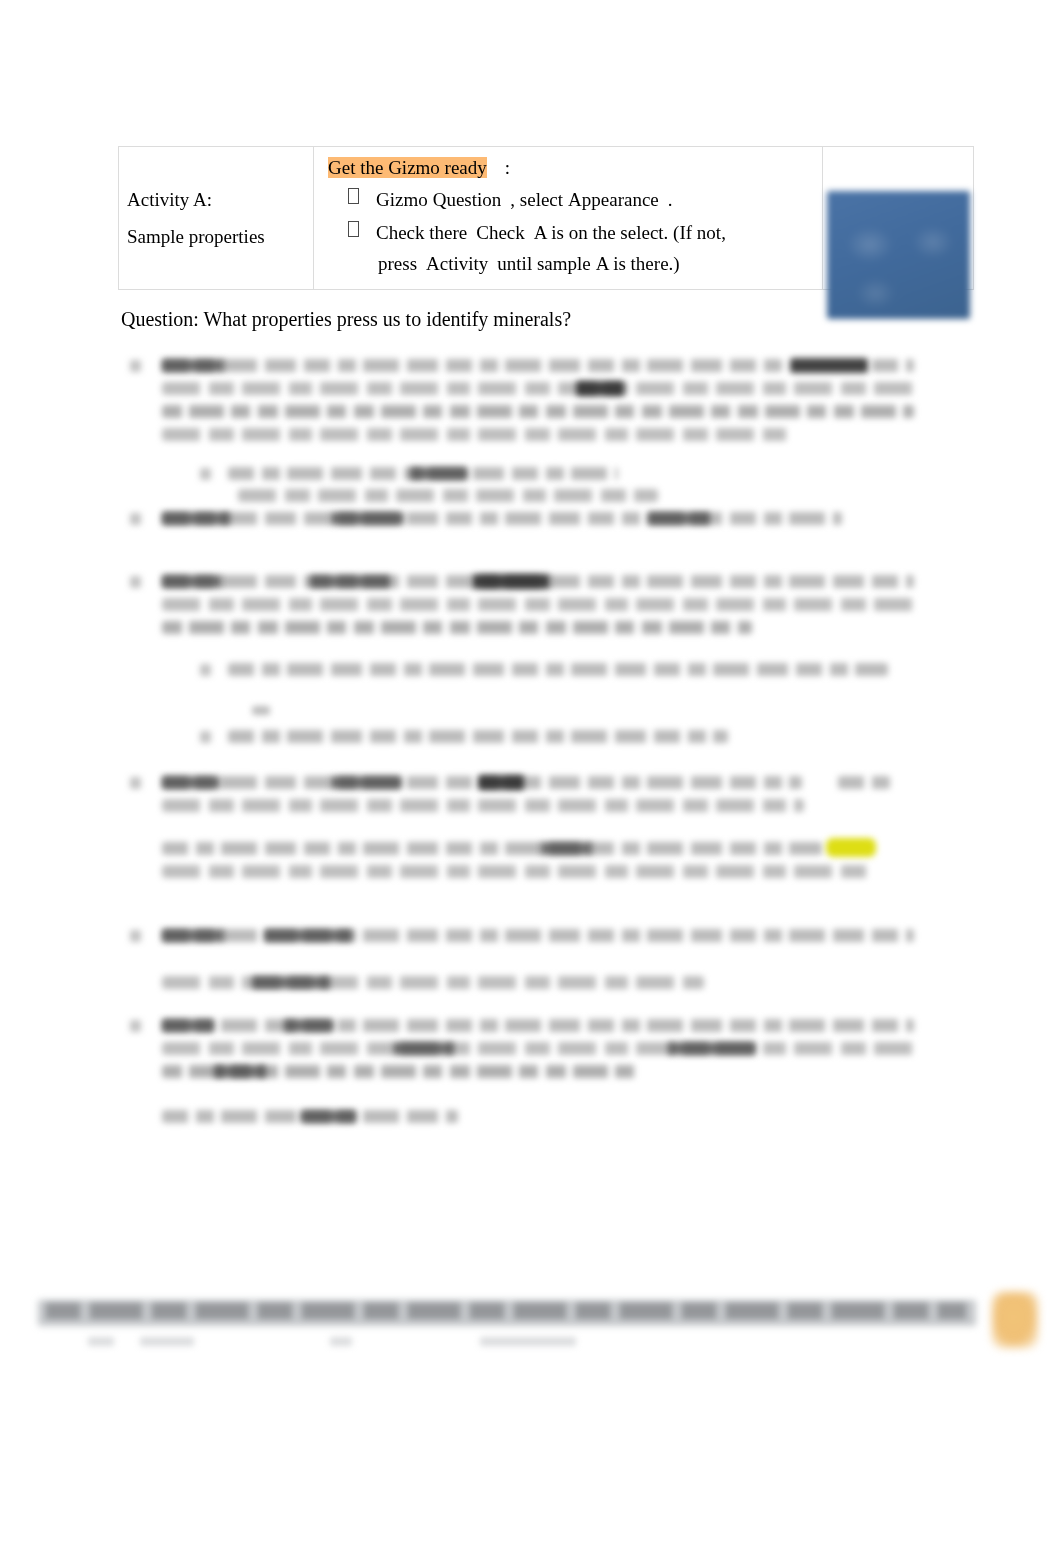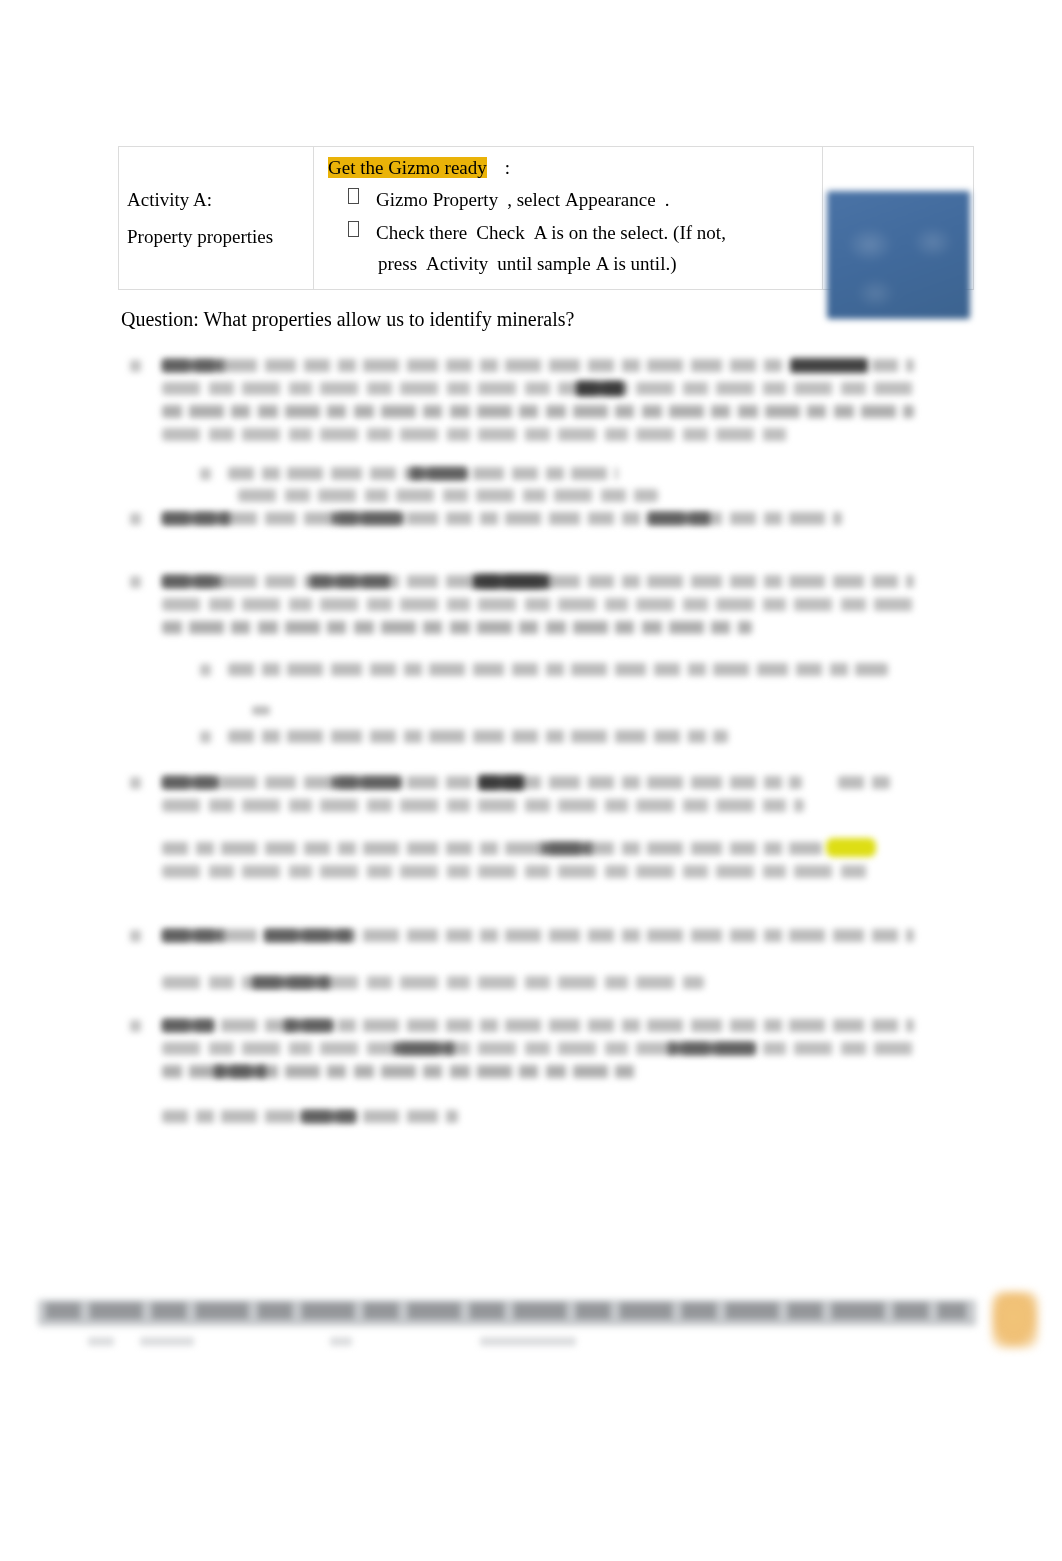--- a/index.html
+++ b/index.html
@@ -40,21 +40,21 @@
     font-size: 19px;
     line-height: 1.95;
     white-space: nowrap;
   }
 
   .gizmo-ready {
     font-size: 19px;
     margin: 0 0 6px 0;
     white-space: nowrap;
   }
-  .gizmo-ready .g-text { background: #eab308; }
+  .gizmo-ready .g-text { background: #fdba74; }
   .gizmo-ready .g-colon { margin-left: 18px; }
 
   .bullet-list {
     margin: 0;
     padding: 0;
     list-style: none;
   }
   .bullet-list li {
     position: relative;
     padding-left: 48px;
@@ -255,46 +255,46 @@
   }
 </style>
 </head>
 <body>
 
 <table class="activity-table">
   <tbody>
       <tr>
     <td class="cell-activity">
       <div class="activity-label">Activity A:</div>
-      <div class="activity-label">Property properties</div>
+      <div class="activity-label">Sample properties</div>
     </td>
 
     <td class="cell-instructions">
       <div class="gizmo-ready">
         <span class="g-text">Get the Gizmo ready</span><span class="g-colon">:</span>
       </div>
       <ul class="bullet-list">
         <li>
-          <span class="bullet-box"></span><span>Gizmo</span><span class="sp"></span><span>Property</span><span class="sp-wide"></span><span>, select</span><span class="sp"></span><span>Appearance</span><span class="sp-wide"></span><span>.</span>
+          <span class="bullet-box"></span><span>Gizmo</span><span class="sp"></span><span>Question</span><span class="sp-wide"></span><span>, select</span><span class="sp"></span><span>Appearance</span><span class="sp-wide"></span><span>.</span>
         </li>
         <li>
           <span class="bullet-box"></span><span>Check there</span><span class="sp-wide"></span><span>Check</span><span class="sp-wide"></span><span>A is on the select. (If not,</span><br>
-          <span style="display:inline-block;width:2px"></span><span>press</span><span class="sp-wide"></span><span>Activity</span><span class="sp-wide"></span><span>until sample</span><span class="sp"></span><span>A is until.)</span>
+          <span style="display:inline-block;width:2px"></span><span>press</span><span class="sp-wide"></span><span>Activity</span><span class="sp-wide"></span><span>until sample</span><span class="sp"></span><span>A is there.)</span>
         </li>
       </ul>
     </td>
 
     <td class="cell-image">
       <div class="gizmo-thumb"></div>
     </td>
   </tr>
 </tbody>
   </table>
 
-<div class="question-line">Question: What properties allow us to identify minerals?</div>
+<div class="question-line">Question: What properties press us to identify minerals?</div>
 
 <div class="body-region">
 
   <span class="num-blob" style="left:130px; top:12px;"></span>
   <span class="tline" style="left:162px; top:11px; width:620px;"></span>
   <span class="bold-run" style="left:162px; top:11px; width:62px;"></span>
   <span class="redact" style="left:790px; top:10px; width:78px;"></span>
   <span class="tline" style="left:872px; top:11px; width:42px;"></span>
   <span class="tline alt" style="left:162px; top:34px; width:752px;"></span>
   <span class="redact" style="left:576px; top:33px; width:48px;"></span>

